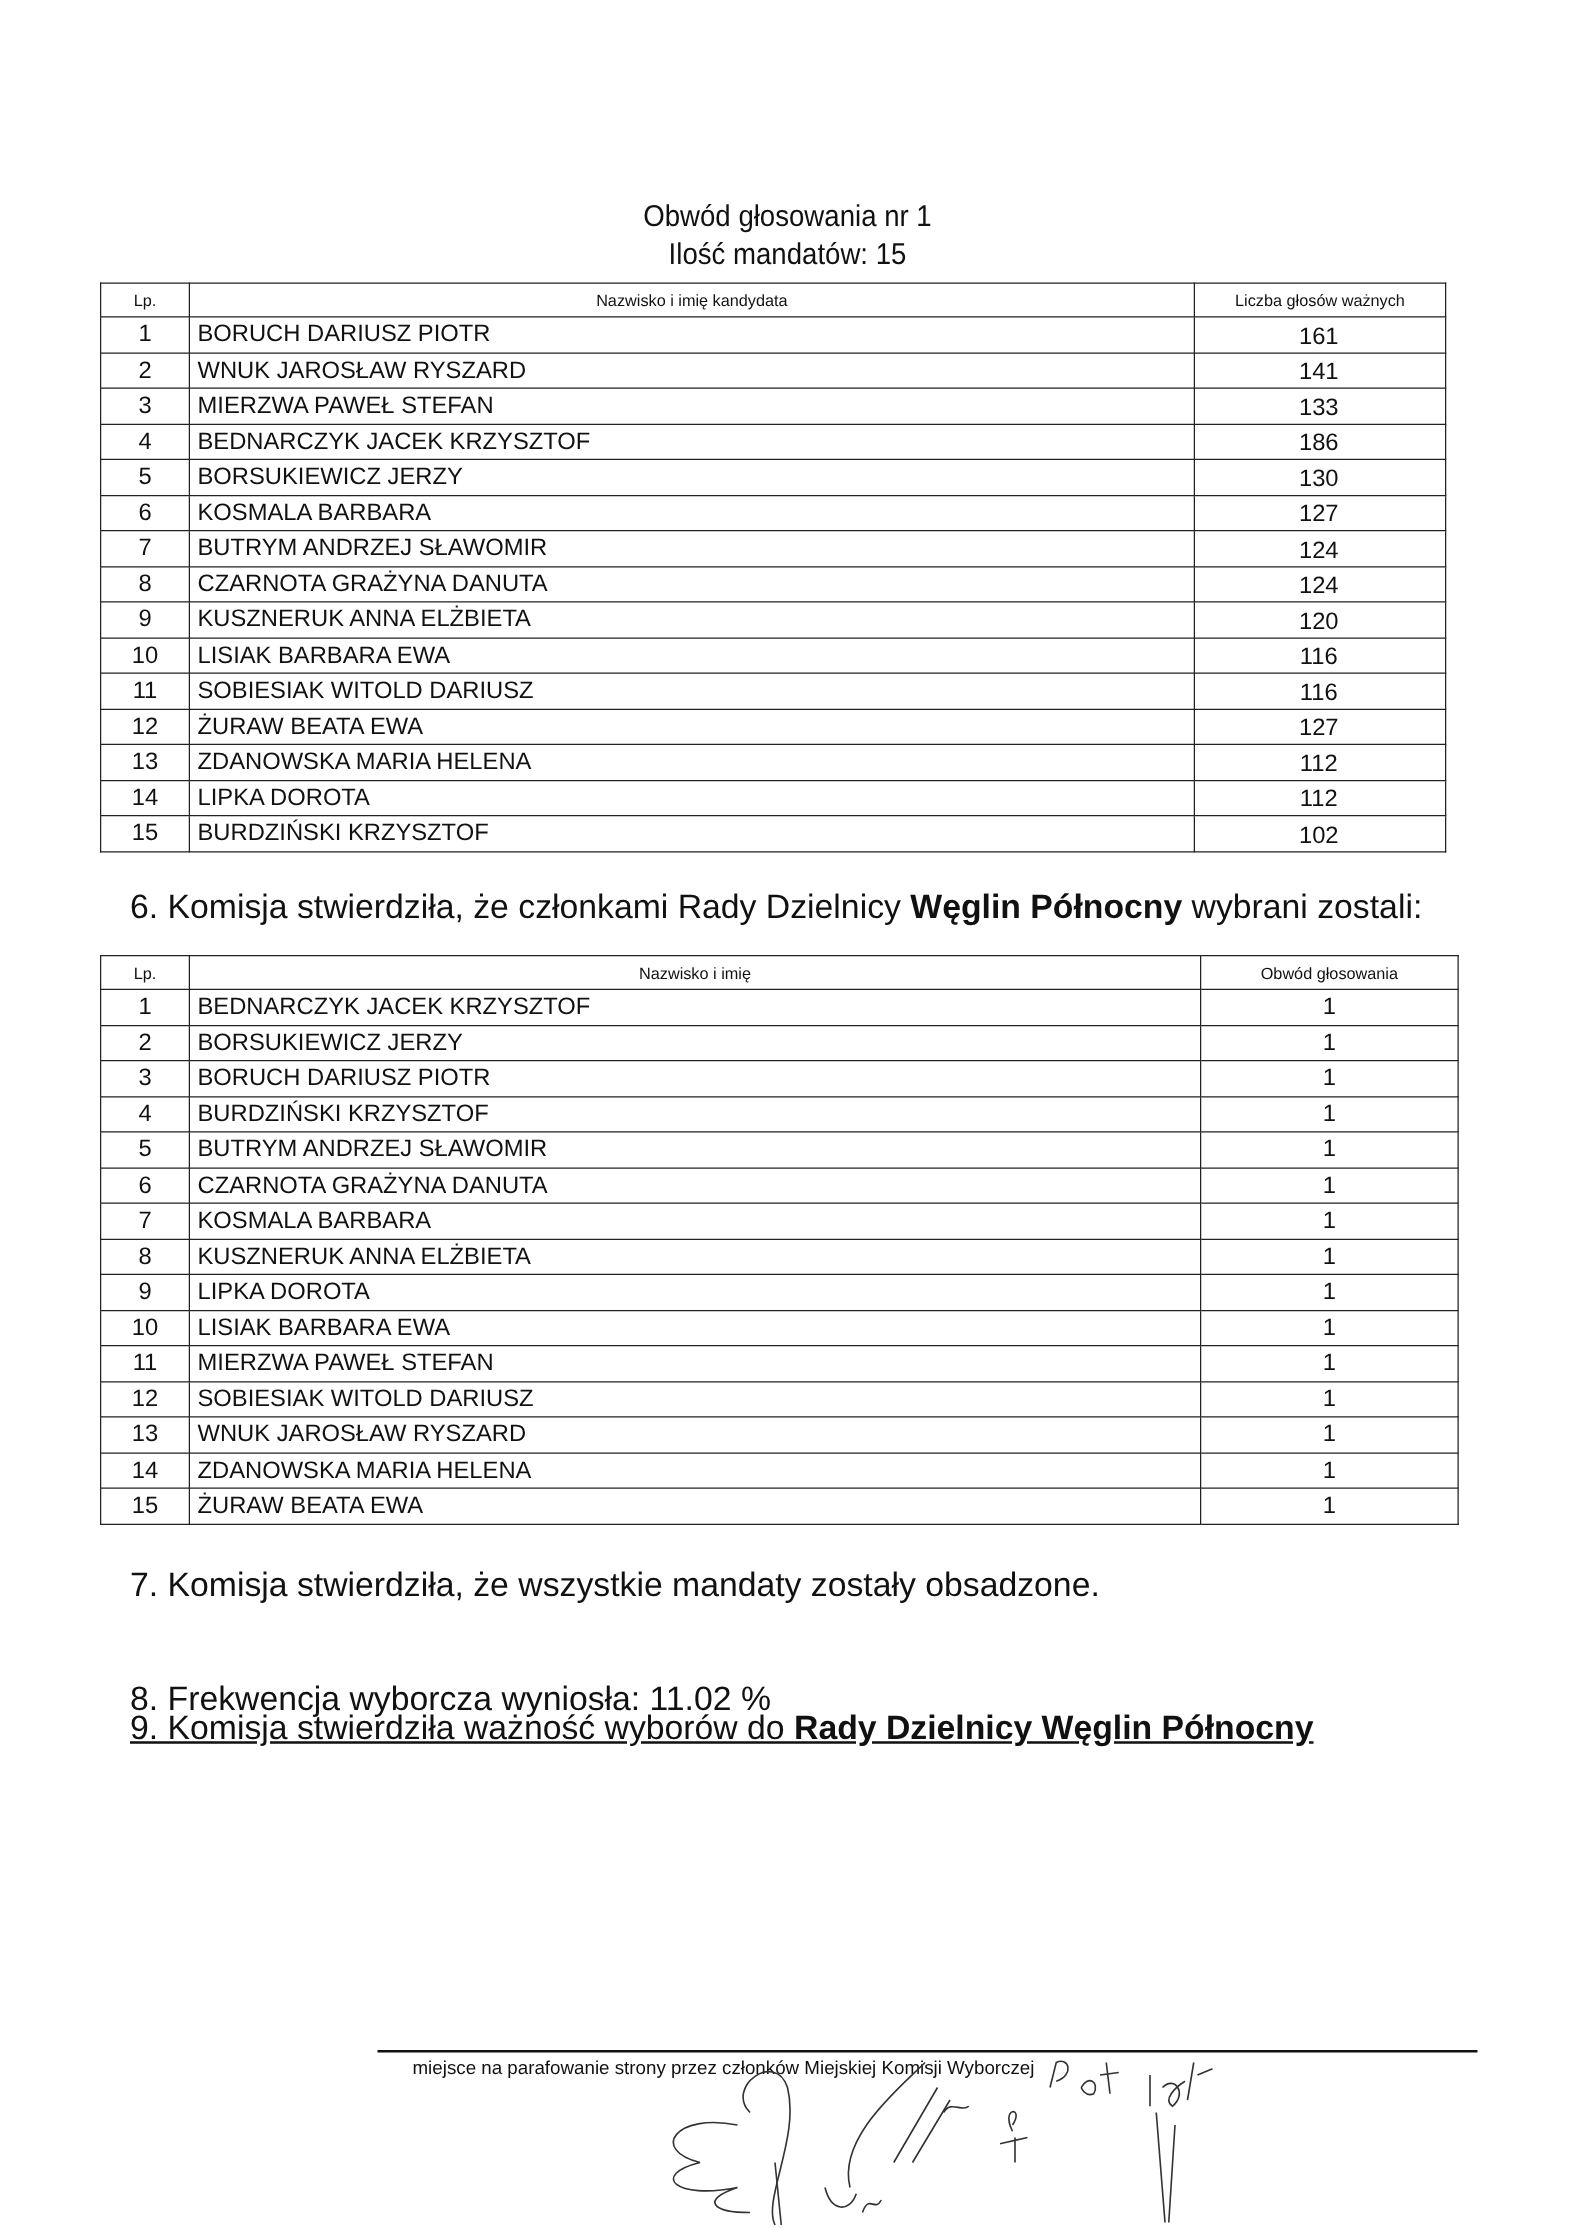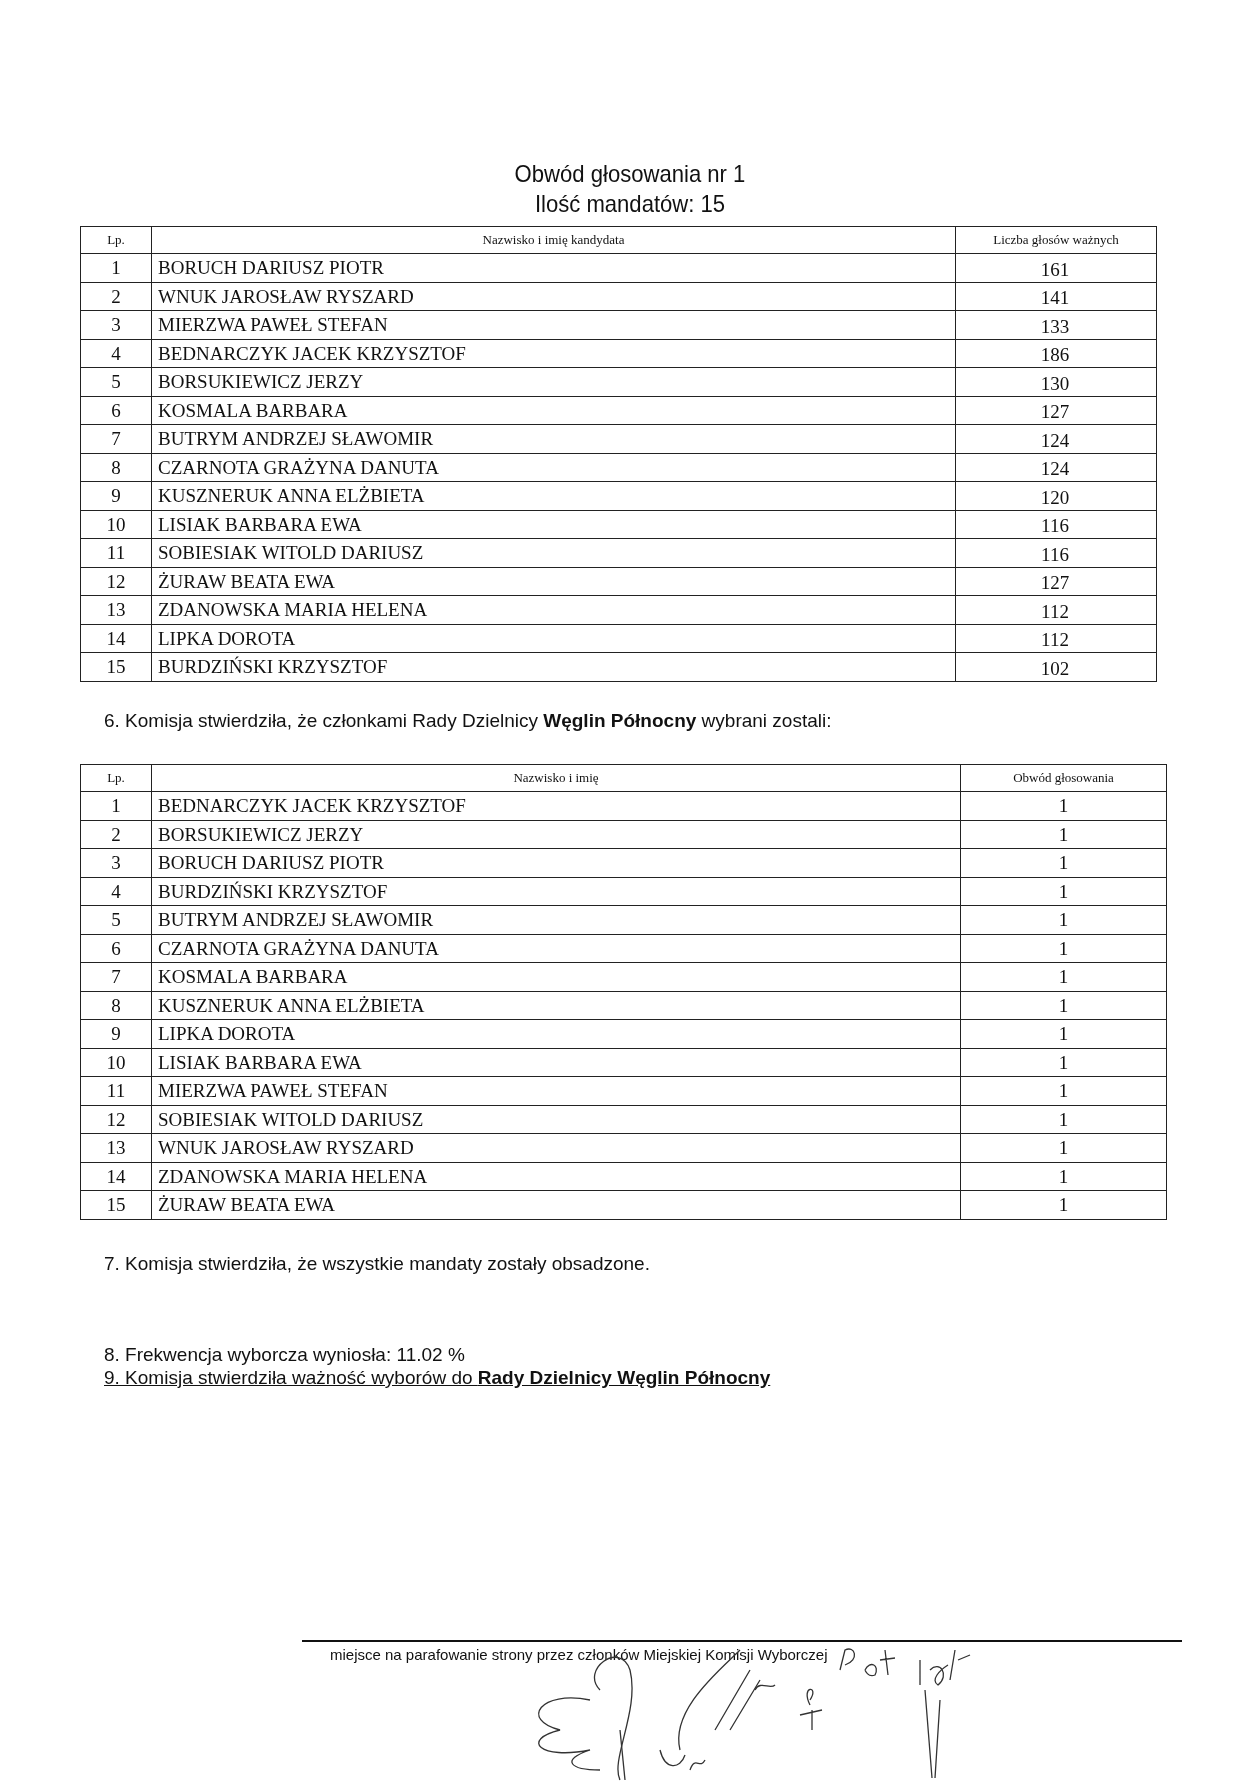--- a/index.html
+++ b/index.html
@@ -1,30 +1,30 @@
 <!DOCTYPE html>
 <html><head>
 <meta charset="utf-8">
 <style>
   html, body { margin:0; padding:0; background:#ffffff; }
   body { width:1260px; height:1782px; position:relative; overflow:hidden;
          font-family:"Liberation Sans", sans-serif; color:#111; }
   .heading { position:absolute; left:0; width:1260px; text-align:center;
              font-size:24px; line-height:28px; transform:scaleX(0.92); }
   table { position:absolute; border-collapse:collapse; table-layout:fixed;
-          font-family:Liberation Serif, serif;border-radius:26px; }
+          font-family:Liberation Sans, sans-serif;border-radius:26px; }
   td, th { border:1.5px solid #222; padding:0 4px; white-space:nowrap;
            overflow:hidden; font-weight:normal; }
   th { font-size:13px; text-align:center; height:26px; }
   td { font-size:19px; height:27.5px; line-height:27px; }
   td.lp { text-align:center; }
   td.name { padding-left:6px; }
   td.votes { text-align:center; padding-right:6px; vertical-align:bottom; line-height:24px; }
   td.center { text-align:center; }
-  .para { position:absolute; left:104px; font-size:19px; white-space:nowrap; }
+  .para { position:absolute; left:104px; font-size:27px; white-space:nowrap; }
   .para b { font-weight:bold; }
   .sigline { position:absolute; left:302px; top:1640px; width:880px; height:0;
              border-top:2.5px solid #111; }
   .footer-note { position:absolute; left:330px; top:1646px; font-size:15px; white-space:nowrap; }
   .signatures { position:absolute; left:500px; top:1630px; }
 </style>
 </head>
 <body>
 
 <div class="heading" style="top:160px;">Obwód głosowania nr 1</div>

